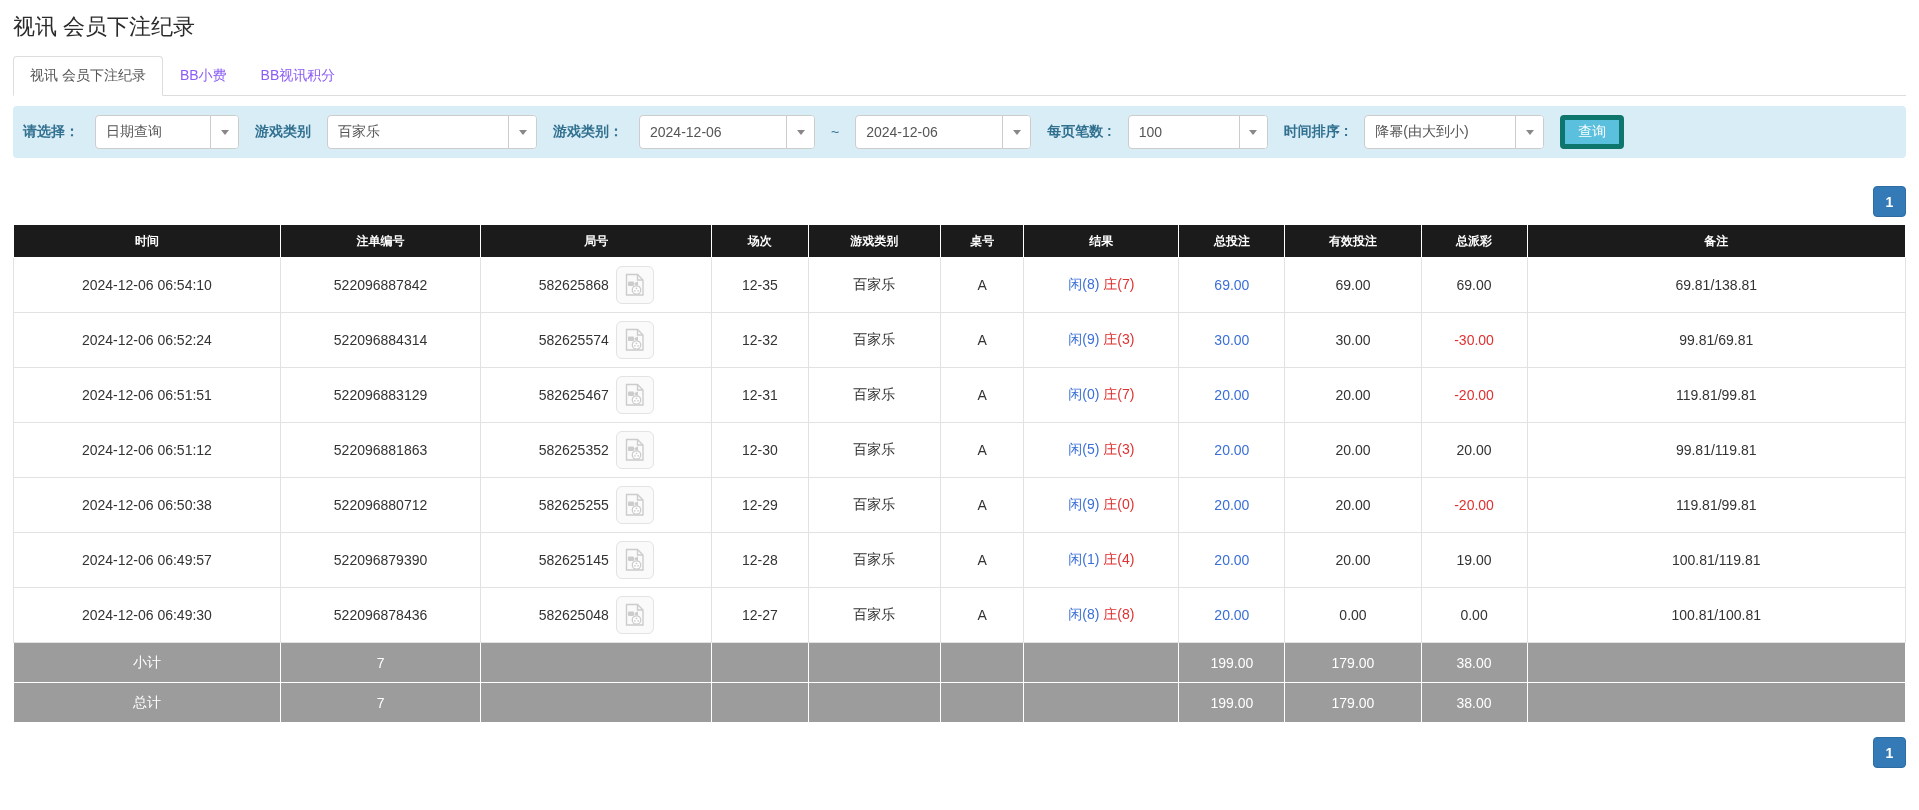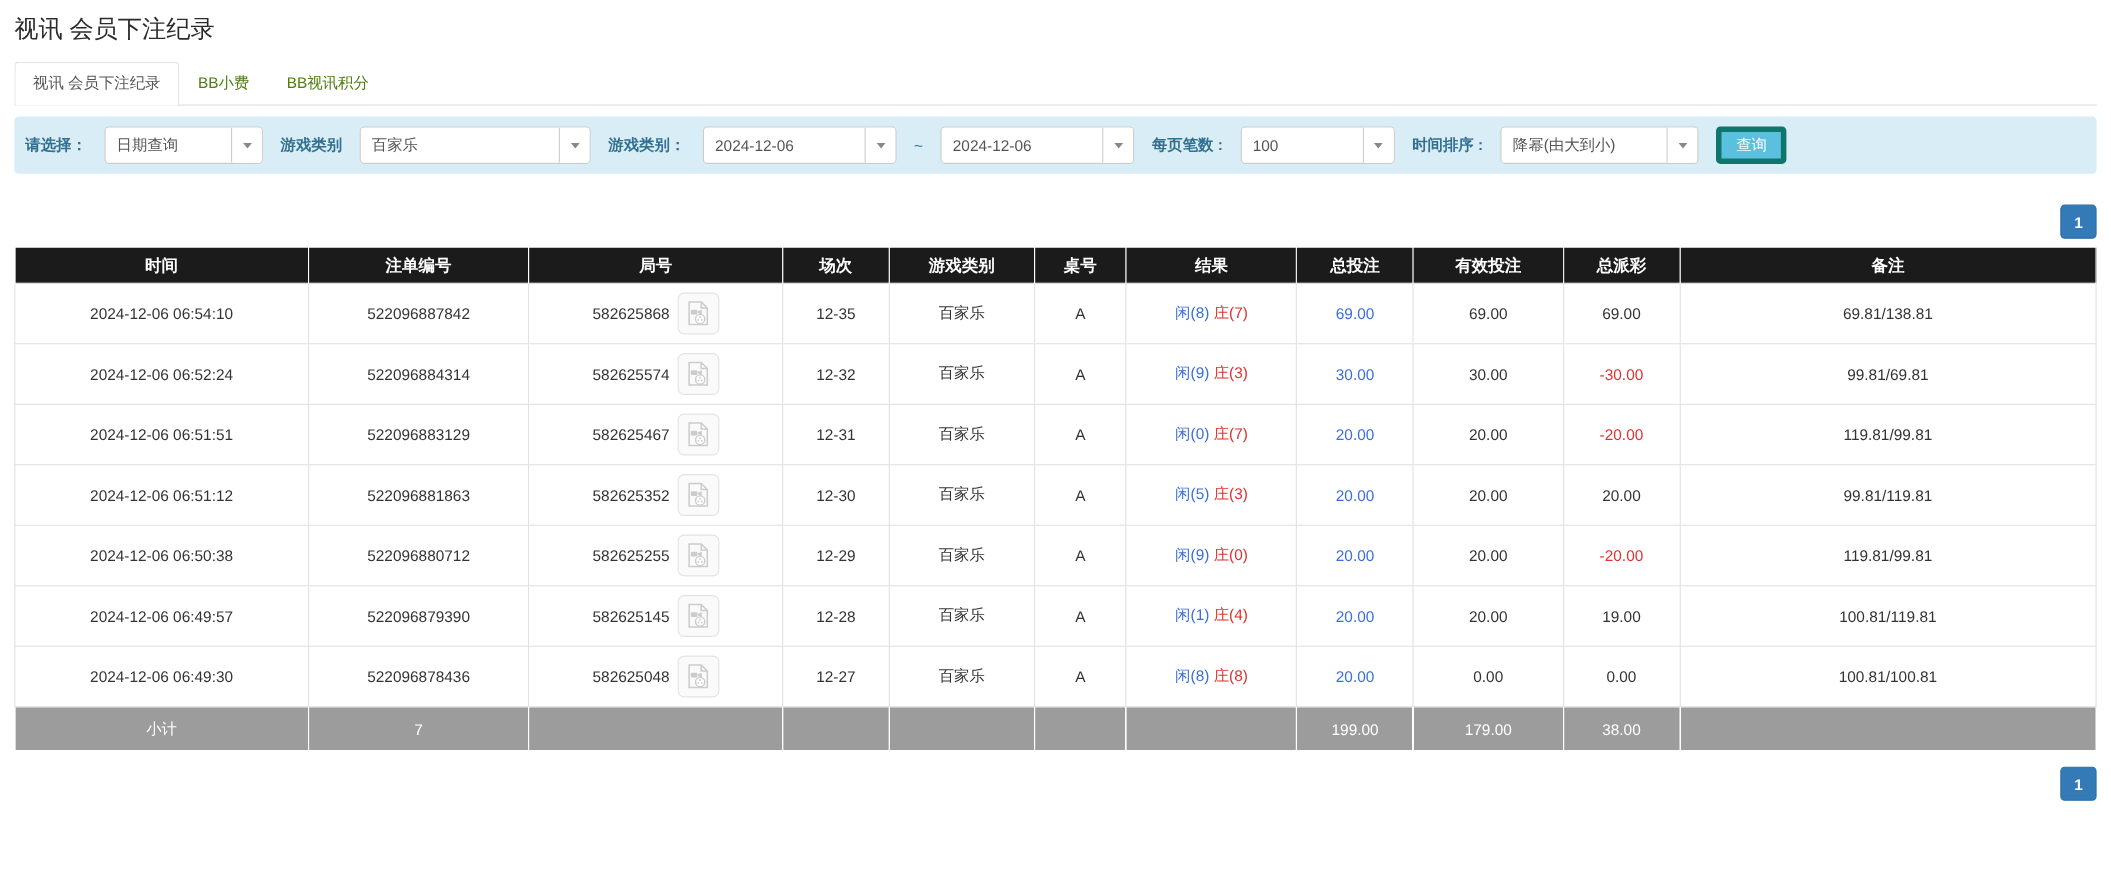--- a/index.html
+++ b/index.html
@@ -3,21 +3,21 @@
 <meta charset="utf-8">
 <style>
   * { box-sizing: border-box; margin: 0; padding: 0; }
   html,body { width: 1919px; height: 810px; overflow: hidden; background: #fff;
     font-family: "Liberation Sans", "DejaVu Sans", sans-serif; font-size: 14px; color: #333; }
   .wrap { padding: 8px 13px 0 13px; }
 
   .page-title { font-size: 22px; color: #2b2b2b; font-weight: 400; margin: 4px 0 14px 0; }
 
   .tabs { display: flex; border-bottom: 1px solid #ddd; }
-  .tab { padding: 10px 16px; margin-bottom: -1px; cursor: pointer; color: #4d7c0f;
+  .tab { padding: 10px 16px; margin-bottom: -1px; cursor: pointer; color: #8b5cf6;
     border: 1px solid transparent; border-radius: 4px 4px 0 0; font-size: 14px; }
   .tab.active { color: #555; background: #fff; border-color: #ddd #ddd transparent #ddd; cursor: default; }
 
   .filter-panel { margin-top: 10px; background: #d9edf7; border-radius: 4px;
     padding: 9px 10px; display: flex; align-items: center; gap: 16px; height: 52px; }
   .f-label { color: #31708f; font-weight: bold; white-space: nowrap; }
   .combo { background: #fff; border: 1px solid #ccc; border-radius: 4px; height: 34px;
     display: flex; align-items: center; overflow: hidden; cursor: pointer; }
   .combo-text { flex: 1; padding: 0 10px; color: #555; white-space: nowrap; overflow: hidden; }
   .combo-caret { width: 28px; align-self: stretch; border-left: 1px solid #ccc;
@@ -33,21 +33,21 @@
   .summary-left { color: #3c763d; }
   .summary-right { color: #e23b3b; }
 
   .pager { display: flex; justify-content: flex-end; }
   .pager.top { margin-top: 28px; margin-bottom: 7px; }
   .pager.bottom { margin-top: 14px; }
   .page-btn { min-width: 33px; height: 31px; background: #337ab7; border: 1px solid #2e6da4;
     color: #fff; font-weight: bold; font-size: 14px; border-radius: 4px; cursor: pointer; }
 
   table.records { width: 100%; border-collapse: collapse; table-layout: fixed; }
-  .records th { background: #1b1b1b; color: #fff; font-weight: bold; font-size: 15px;
+  .records th { background: #1b1b1b; color: #fff; font-weight: bold; font-size: 12px;
     height: 33px; border: 1px solid #fff; text-align: center; }
   .records td { border: 1px solid #e2e2e2; height: 55px; text-align: center; font-size: 14px; color: #333;
     background: #fff; overflow: hidden; white-space: nowrap; }
   .records tr.foot td { background: #9c9c9c; color: #fff; border: 1px solid #fff; height: 40px; }
 
   .col-time   { width: 14.1%; } .col-betid { width: 10.6%; } .col-round { width: 12.2%; }
   .col-sess   { width: 5.1%;  } .col-game  { width: 7.0%;  } .col-tbl   { width: 4.4%;  }
   .col-result { width: 8.2%;  } .col-total { width: 5.6%;  } .col-valid { width: 7.2%;  }
   .col-payout { width: 5.6%;  } .col-remark{ width: 20.0%; }
 
@@ -404,20 +404,33 @@
     <td></td>
     <td></td>
     <td></td>
     <td></td>
     <td></td>
     <td>199.00</td>
     <td>179.00</td>
     <td>38.00</td>
     <td></td>
   </tr>
+        <tr class="foot">
+    <td>总计</td>
+    <td>7</td>
+    <td></td>
+    <td></td>
+    <td></td>
+    <td></td>
+    <td></td>
+    <td>199.00</td>
+    <td>179.00</td>
+    <td>38.00</td>
+    <td></td>
+  </tr>
       </tfoot>
   </table>
 
   <div class="pager bottom">
     <button class="page-btn">1</button>
   </div>
 
 </div>
 
 </body></html>

